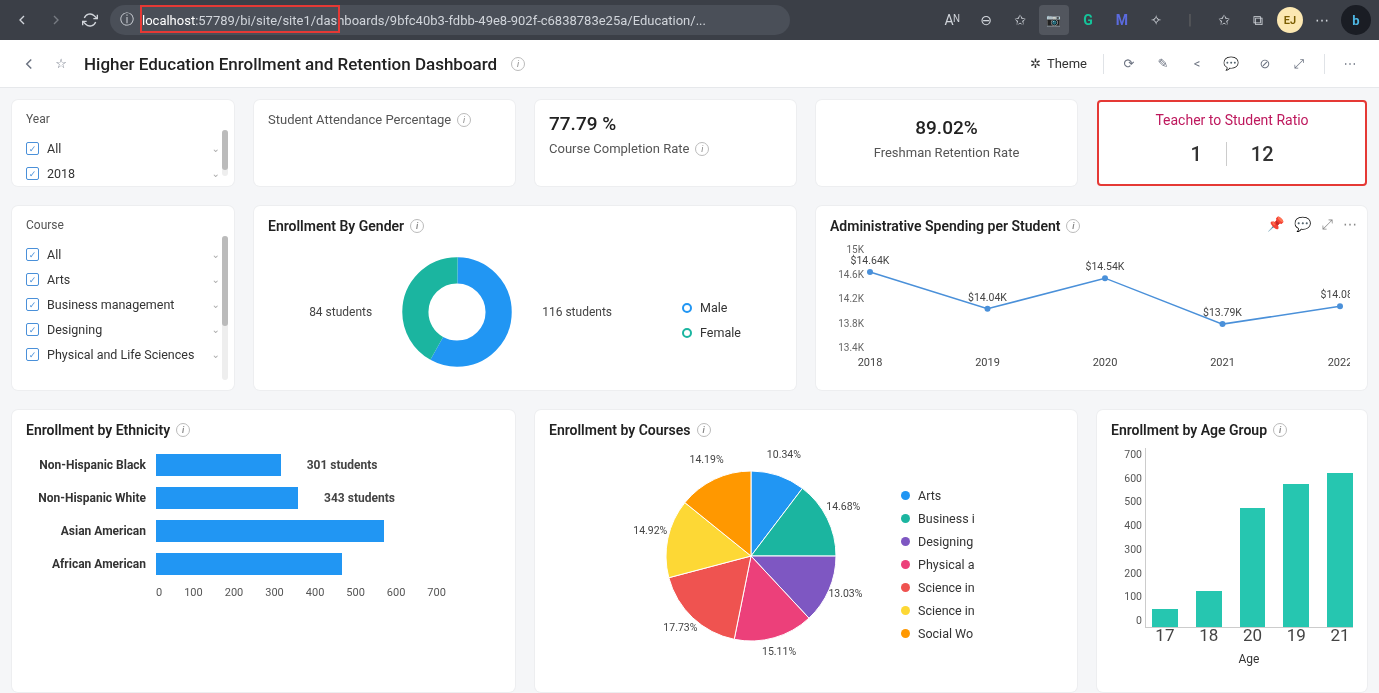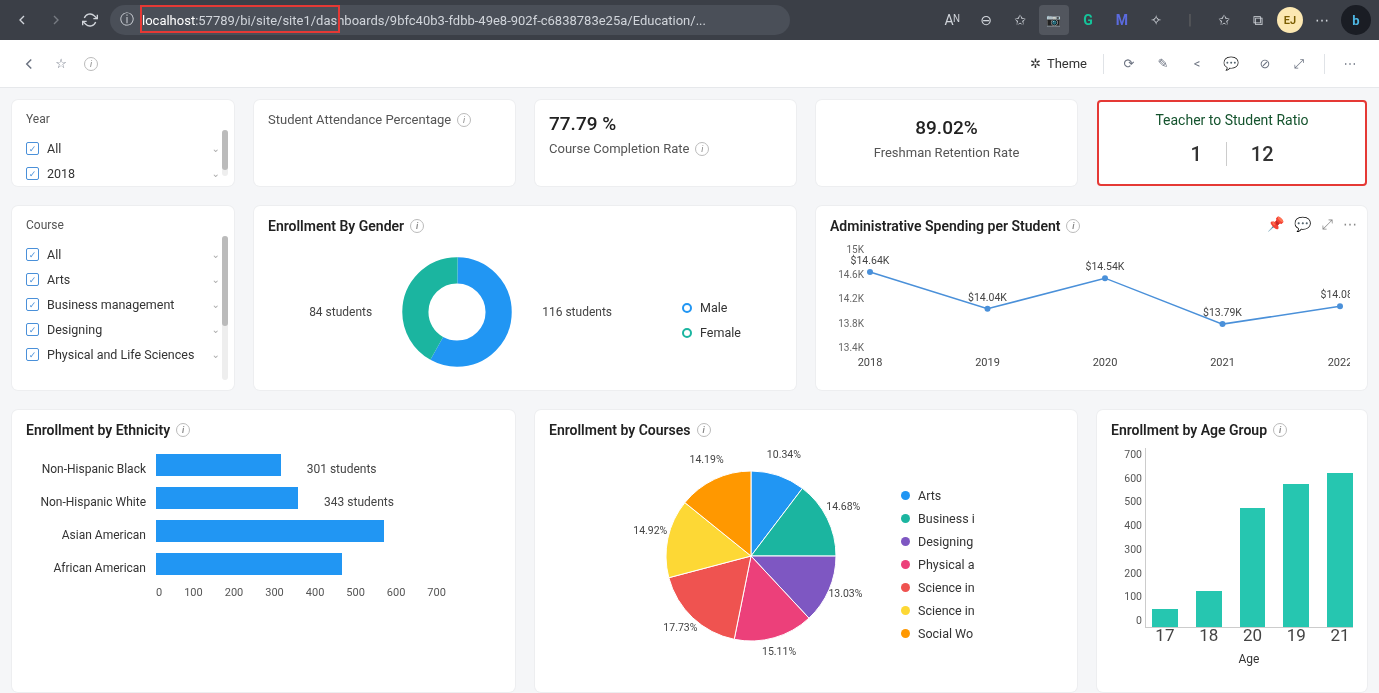--- a/index.html
+++ b/index.html
@@ -33,21 +33,21 @@
 .info-ico { width: 14px; height: 14px; color: #888; border: 1px solid #bbb; border-radius: 50%; font-size: 9px; display: inline-flex; align-items: center; justify-content: center; font-style: italic; }
 
 
 .kpi-val { font-size: 19px; font-weight: 500; color: #222; margin-bottom: 6px; }
 .kpi-label { font-size: 13px; color: #555; display: flex; align-items: center; gap: 6px; }
 .kpi-center { text-align: center; }
 .kpi-center .kpi-val { margin-top: 4px; }
 
 
 .ratio-card { border: 2px solid #e53935; border-radius: 4px; padding: 10px; }
-.ratio-title { text-align: center; font-size: 14px; color: #14532d; margin-bottom: 14px; }
+.ratio-title { text-align: center; font-size: 14px; color: #be185d; margin-bottom: 14px; }
 .ratio-vals { display: flex; justify-content: center; gap: 24px; font-size: 20px; font-weight: 500; }
 .ratio-vals span:first-child { border-right: 1px solid #ccc; padding-right: 24px; }
 
 
 .filter-title { font-size: 12px; color: #555; margin-bottom: 10px; }
 .filter-list { overflow-y: auto; max-height: 130px; }
 .filter-item { display: flex; align-items: center; gap: 8px; font-size: 12.5px; color: #333; padding: 5px 0; }
 .chk { width: 13px; height: 13px; border: 1.5px solid #4a90d9; border-radius: 2px; color: #4a90d9; font-size: 9px; display: flex; align-items: center; justify-content: center; }
 .filter-scroll { position: absolute; right: 6px; top: 30px; bottom: 10px; width: 6px; background: #eee; border-radius: 3px; }
 .filter-thumb { position: absolute; width: 6px; background: #bbb; border-radius: 3px; }
@@ -57,21 +57,21 @@
 .donut-labels-left { font-size: 12px; color: #444; text-align: right; }
 .donut-labels-right { font-size: 12px; color: #444; }
 .legend { display: flex; flex-direction: column; gap: 10px; font-size: 12.5px; margin-top: 16px; }
 .legend-row { display: flex; align-items: center; gap: 8px; }
 .dot { width: 10px; height: 10px; border-radius: 50%; border: 2px solid; background: #fff; }
 
 
 .line-tools { position: absolute; right: 10px; top: 10px; display: flex; gap: 10px; color: #888; font-size: 14px; }
 
 
-.hbar-row { display: flex; align-items: flex-end; gap: 10px; margin: 11px 0; font-size: 12px; }
+.hbar-row { display: flex; align-items: center; gap: 10px; margin: 11px 0; font-size: 12px; font-weight: bold; }
 .hbar-label { width: 120px; text-align: right; color: #333; }
 .hbar-bar { height: 22px; background: #2196f3; }
 .hbar-val { color: #444; margin-left: 16px; }
 .hbar-axis { display: flex; justify-content: space-between; font-size: 11px; color: #555; margin-left: 130px; margin-top: 6px; width: 290px; }
 
 
 .pie-wrap { display: flex; align-items: center; gap: 20px; justify-content: center; }
 
 
 .vbar-wrap { display: flex; align-items: flex-end; height: 180px; gap: 18px; margin-left: 34px; margin-top: 10px; position: relative; border-left: 1px solid #ccc; border-bottom: 1px solid #ccc; padding-left: 6px; }
@@ -124,20 +124,21 @@
   </div>
 </div>
 
 <div class="app-bar">
   <span class="tb-ico">
       <svg viewBox="0 0 24 24" width="18" height="18" fill="none" stroke="currentColor" stroke-width="2">
         <path d="M15 18l-6-6 6-6"></path>
       </svg>
     </span>
   <span class="tb-ico">☆</span>
+  <span class="app-title">Higher Education Enrollment and Retention Dashboard</span>
   <span class="info-ico">i</span>
   <div class="app-right">
     <div class="theme-btn">
         <span>✲</span>
         <span>Theme</span>
       </div>
     <span class="vdiv"></span>
     <span class="tb-ico">⟳</span>
     <span class="tb-ico">✎</span>
     <span class="tb-ico">&lt;</span>

